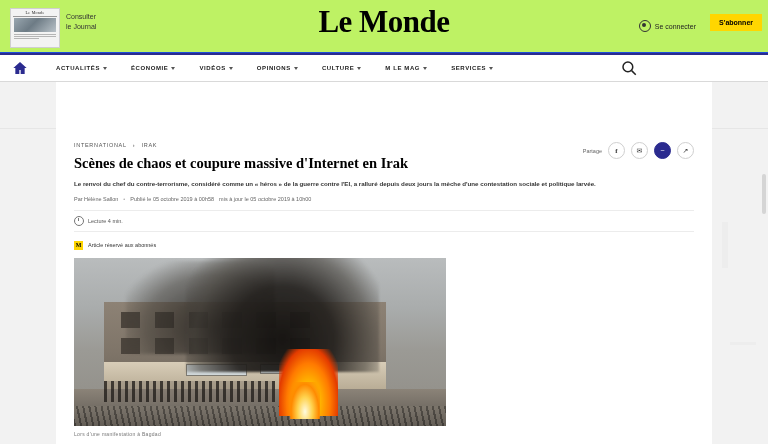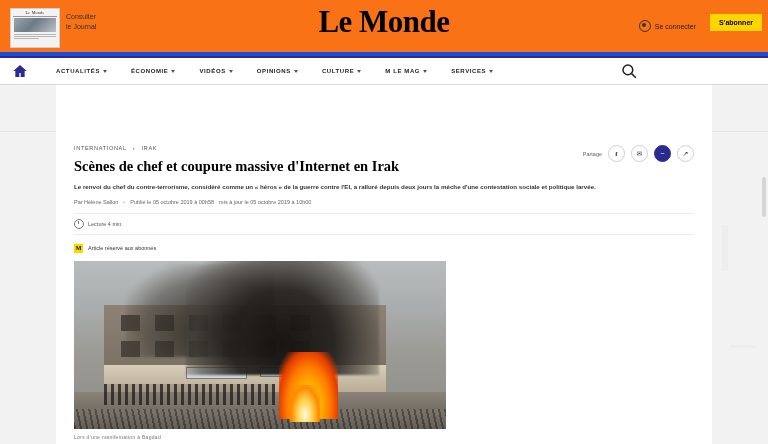--- a/index.html
+++ b/index.html
@@ -18,22 +18,22 @@
     position: relative;
     width: 768px;
     height: 444px;
     background: #ffffff;
   }
 
   
   .masthead {
     position: relative;
     height: 52px;
-    background: #f97316;
-    border-bottom: 4px solid #1d4ed8;
+    background: #bef264;
+    border-bottom: 1px solid #1d4ed8;
   }
   .journal-thumb {
     position: absolute;
     left: 10px;
     top: 8px;
     width: 48px;
     height: 38px;
     border: 1px solid #cfcfcf;
     background: #f3f3f3;
     overflow: hidden;
@@ -531,21 +531,21 @@
     <div class="scroll-thumb"></div>
 
     <div class="article">
 
       <div class="breadcrumb">
         <a href="#">INTERNATIONAL</a>
         <span class="sep">›</span>
         <a href="#">IRAK</a>
       </div>
 
-      <h1 class="headline">Scènes de chef et coupure massive d'Internet en Irak</h1>
+      <h1 class="headline">Scènes de chaos et coupure massive d'Internet en Irak</h1>
 
       <p class="standfirst">Le renvoi du chef du contre-terrorisme, considéré comme un « héros » de la guerre contre l'EI, a ralluré depuis deux jours la mèche d'une contestation sociale et politique larvée.</p>
 
       <div class="byline">
         <span>Par Hélène Sallon</span>
         <span class="dot">•</span>
         <span>Publié le 05 octobre 2019 à 00h58</span>
         <span>mis à jour le 05 octobre 2019 à 10h00</span>
       </div>
 

